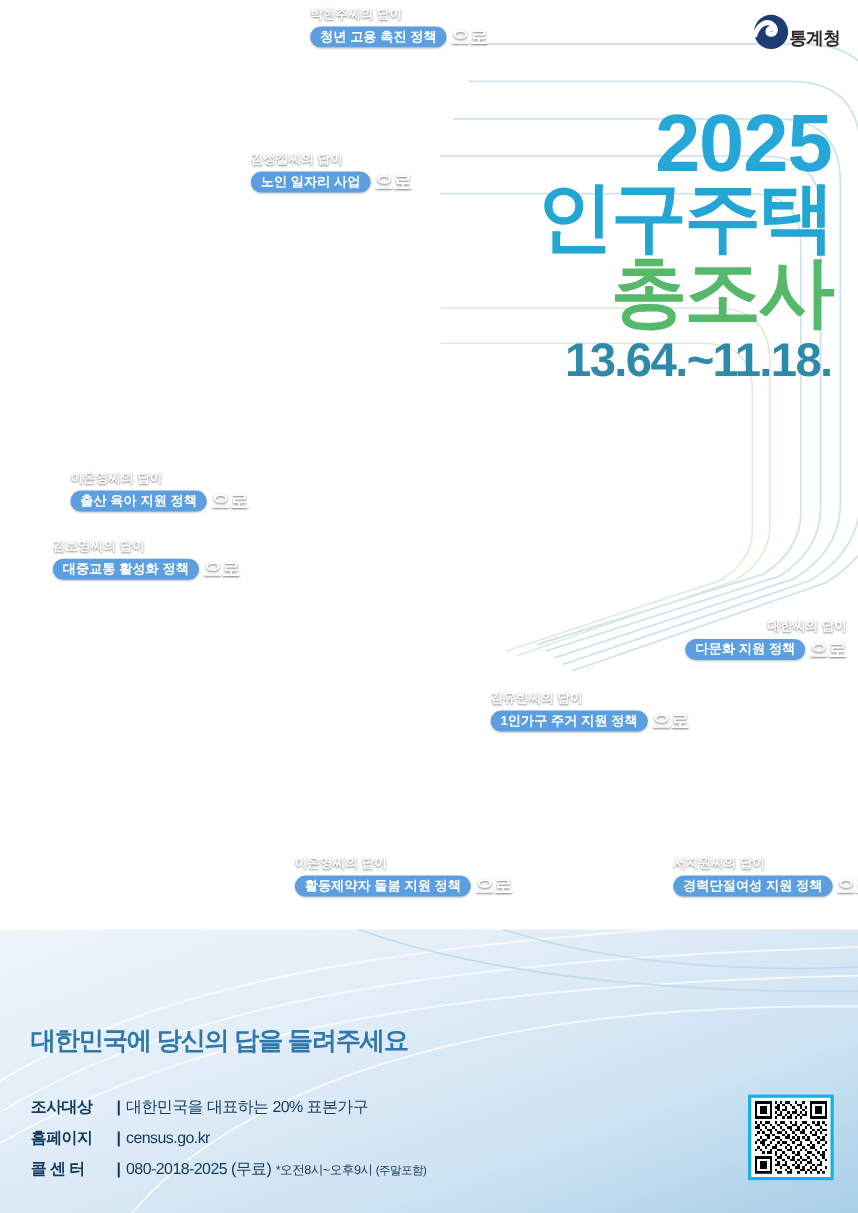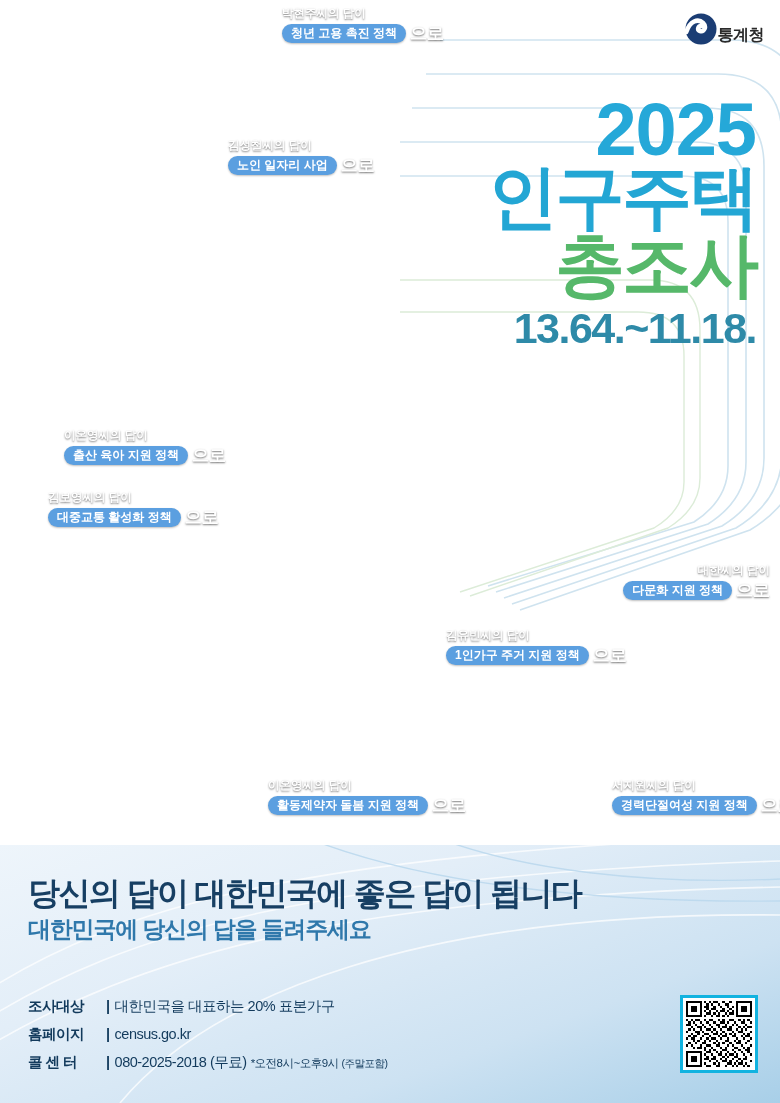--- a/index.html
+++ b/index.html
@@ -184,21 +184,21 @@
   #t-l2{font-size:70px;font-weight:bold;color:#56b86a;line-height:.98;letter-spacing:-3px;}
   #t-dates{font-size:43px;font-weight:bold;color:#2e8aa8;letter-spacing:-1.5px;line-height:1.15;margin-top:4px;}
   #t-methods{margin-top:8px;}
   .method{font-size:19px;font-weight:bold;color:#1d4f6b;letter-spacing:-.6px;line-height:1.38;}
 
   
   #bottom{position:absolute;left:0;top:845px;width:780px;height:258px;
      background:linear-gradient(160deg,#eef5fb 0%,#e3eef8 34%,#cde2f2 70%,#a8cfe8 100%);}
   #bottom .swoosh{position:absolute;inset:0;}
   #tagline1{position:absolute;left:28px;top:27px;font-size:32px;font-weight:bold;color:#173f63;letter-spacing:-1.6px;}
-  #tagline2{position:absolute;left:28px;top:69px;font-size:23px;font-weight:bold;color:#2f78ab;letter-spacing:-1.2px;}
+  #tagline2{position:absolute;left:28px;top:86px;font-size:23px;font-weight:bold;color:#2f78ab;letter-spacing:-1.2px;}
   #info{position:absolute;left:28px;top:152px;}
   .inforow{display:flex;align-items:baseline;font-size:14.5px;color:#123a5c;margin-bottom:9px;letter-spacing:-.5px;}
   .inforow .lbl{font-weight:bold;min-width:78px;display:inline-block;}
   .inforow .bar{font-weight:bold;margin:0 5px 0 0;}
   .inforow .val{font-weight:normal;}
   .inforow .small{font-size:11.5px;margin-left:4px;}
   .inforow .small2{font-size:10.5px;margin-left:3px;}
   #qr{position:absolute;right:22px;top:150px;width:78px;height:78px;background:#fff;border:3px solid #12b3e0;padding:3px;box-sizing:border-box;}
   #qr svg{display:block;width:100%;height:100%;}
 </style>
@@ -465,38 +465,37 @@
         <path d="M-20,178 C130,84 320,30 780,16"></path>
         <path d="M-20,206 C140,110 340,52 780,42"></path>
         <path d="M120,258 C210,150 420,66 780,70"></path>
       </g>
       <g fill="none" stroke="#bcd9ee" stroke-width="1.4" opacity=".9">
         <path d="M300,-10 C420,40 600,58 780,56"></path>
         <path d="M430,-10 C520,26 650,40 780,34"></path>
       </g>
     </svg>
 
-    <div id="tagline1">당신의 답이 대한민국에 좋은 답이 됩니다</div>
     <div id="tagline2">대한민국에 당신의 답을 들려주세요</div>
 
     <div id="info">
       <div class="inforow">
         <span class="lbl">조사대상</span>
         <span class="bar">|</span>
         <span class="val">대한민국을 대표하는 20% 표본가구</span>
       </div>
       <div class="inforow">
         <span class="lbl">홈페이지</span>
         <span class="bar">|</span>
         <span class="val">census.go.kr</span>
       </div>
       <div class="inforow">
         <span class="lbl">콜 센 터</span>
         <span class="bar">|</span>
-        <span class="val">080-2025-2018 (무료)</span>
+        <span class="val">080-2018-2025 (무료)</span>
         <span class="small">*오전8시~오후9시</span>
         <span class="small2">(주말포함)</span>
       </div>
     </div>
 
     <div id="qr">
       <svg viewBox="0 0 29 29" shape-rendering="crispEdges">
         <rect width="29" height="29" fill="#fff"></rect>
         <g fill="#000">
           <path d="M0,0h7v7h-7z M1,1v5h5v-5z"></path>

